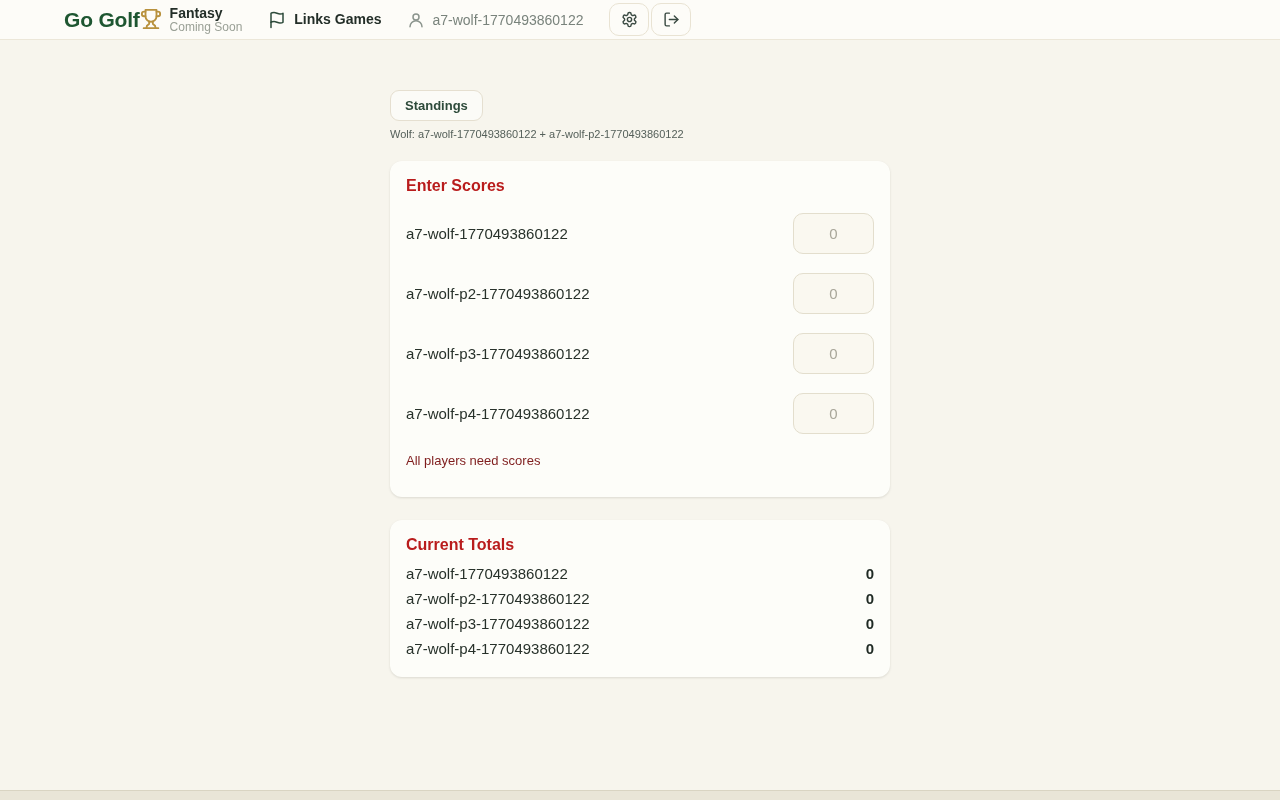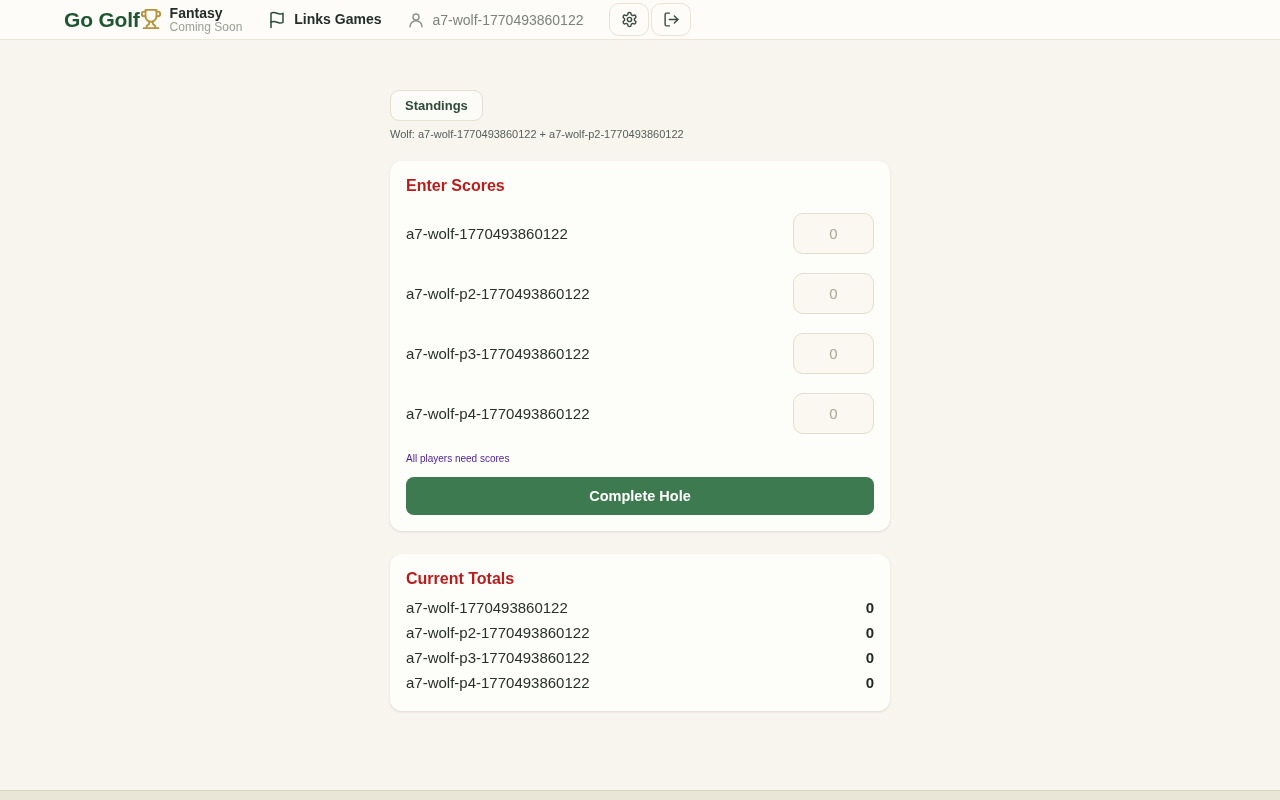--- a/index.html
+++ b/index.html
@@ -138,22 +138,22 @@
     font-size: 15px;
     color: #333;
     background: #faf8f0;
     border: 1px solid #e3decd;
     border-radius: 10px;
     outline: none;
   }
   .score-input::placeholder { color: #a9a79a; }
 
   .error-text {
-    font-size: 10px;
-    color: #4c1d95;
+    font-size: 13px;
+    color: #7f1d1d;
     margin: 3px 0 13px;
   }
   .primary-btn {
     font-family: inherit;
     width: 100%;
     height: 38px;
     background: #3d7a4f;
     color: #ffffff;
     font-size: 14.5px;
     font-weight: 700;
@@ -271,21 +271,20 @@
     <div class="score-row">
       <span class="player-name">a7-wolf-p3-1770493860122</span>
       <input class="score-input" type="text" inputmode="numeric" placeholder="0" style="">
     </div>
     <div class="score-row">
       <span class="player-name">a7-wolf-p4-1770493860122</span>
       <input class="score-input" type="text" inputmode="numeric" placeholder="0" style="">
     </div>
 
     <p class="error-text">All players need scores</p>
-    <button class="primary-btn">Complete Hole</button>
   </section>
 
   <section class="card totals-card">
     <h2 class="card-title totals-title">Current Totals</h2>
 
     <div class="total-row">
       <span class="total-name">a7-wolf-1770493860122</span>
       <span class="total-value">0</span>
     </div>
     <div class="total-row">

